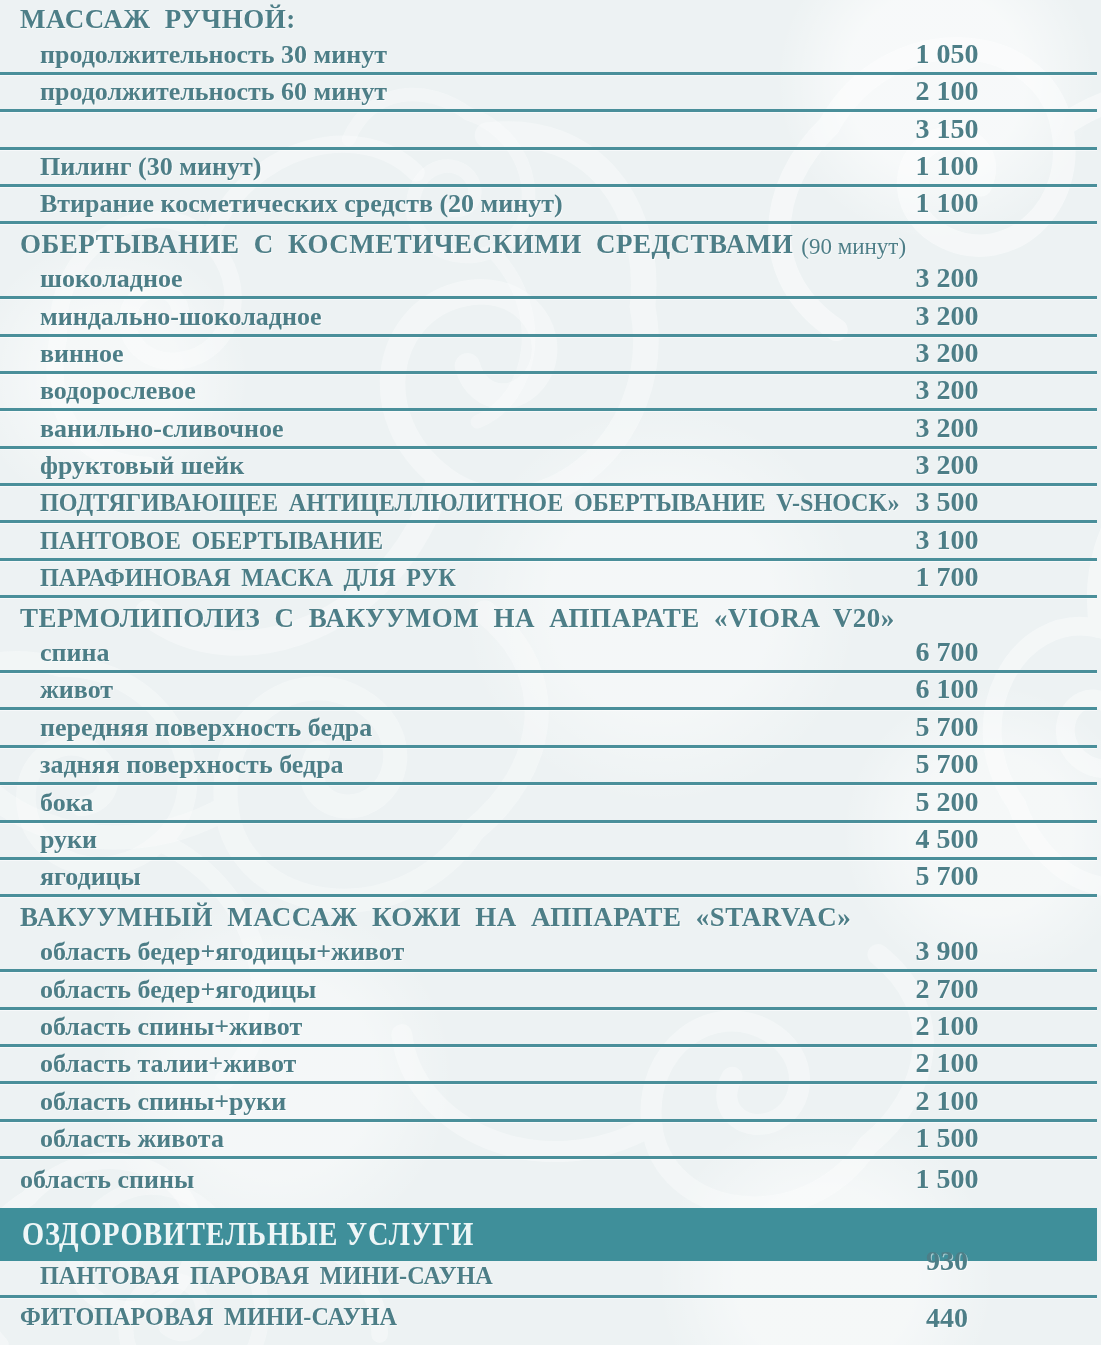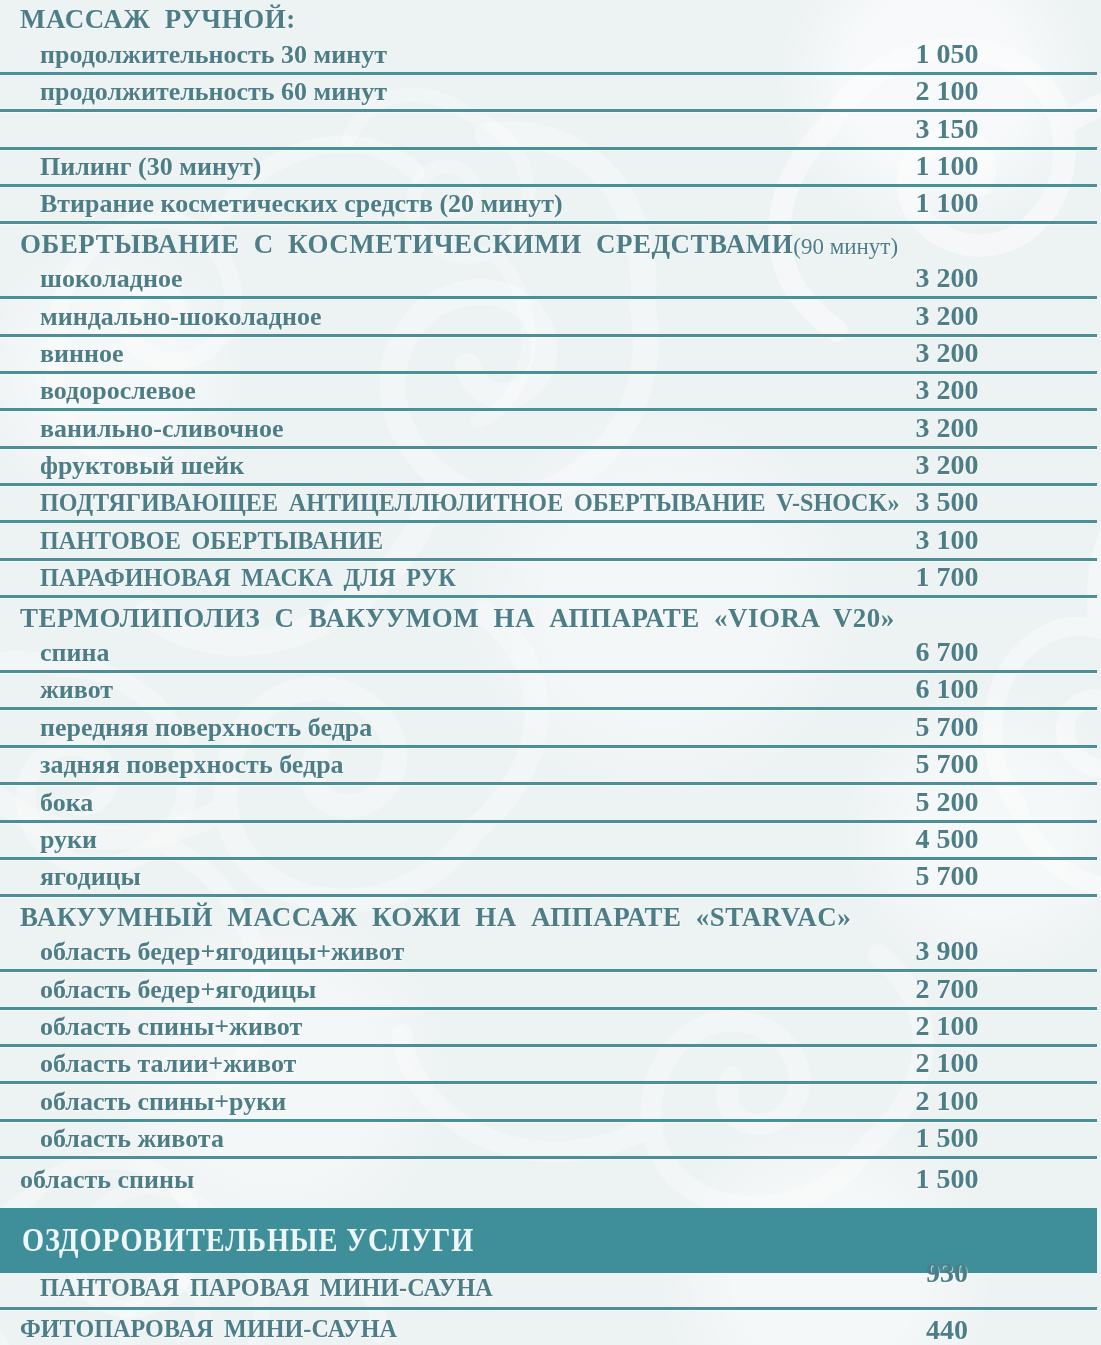--- a/index.html
+++ b/index.html
@@ -35,29 +35,29 @@
     text-shadow:1px 1px 0 rgba(255,255,255,.55);
     white-space:nowrap;
   }
   .caps .label{
     transform:scaleX(.93);transform-origin:left bottom;
     letter-spacing:0px;word-spacing:5px;font-size:26px;
   }
   .section .label{font-size:27px;letter-spacing:.5px;word-spacing:7px;}
   .section .suffix{
     color:var(--text);font-weight:normal;font-size:23px;line-height:1;
-    text-shadow:1px 1px 0 rgba(255,255,255,.55);
+    margin-left:8px;text-shadow:1px 1px 0 rgba(255,255,255,.55);
   }
   .price{
     position:absolute;left:857px;bottom:4px;width:180px;
     text-align:center;color:var(--text);font-weight:bold;font-size:28px;line-height:1;
     text-shadow:1px 1px 0 rgba(255,255,255,.55);
   }
   .banner{
-    position:relative;height:65px;margin-top:11px;
+    position:relative;height:53px;margin-top:11px;
     background:var(--accent);
     display:flex;align-items:center;
     padding-left:22px;box-sizing:border-box;
   }
   .banner .label{
     color:#eef6f7;font-size:33px;font-weight:bold;letter-spacing:1px;
     transform:scaleX(.86);transform-origin:left center;text-shadow:none;
   }
   .block.short{height:37px;padding-bottom:6px;}
   .block.short .price{bottom:20px;}

